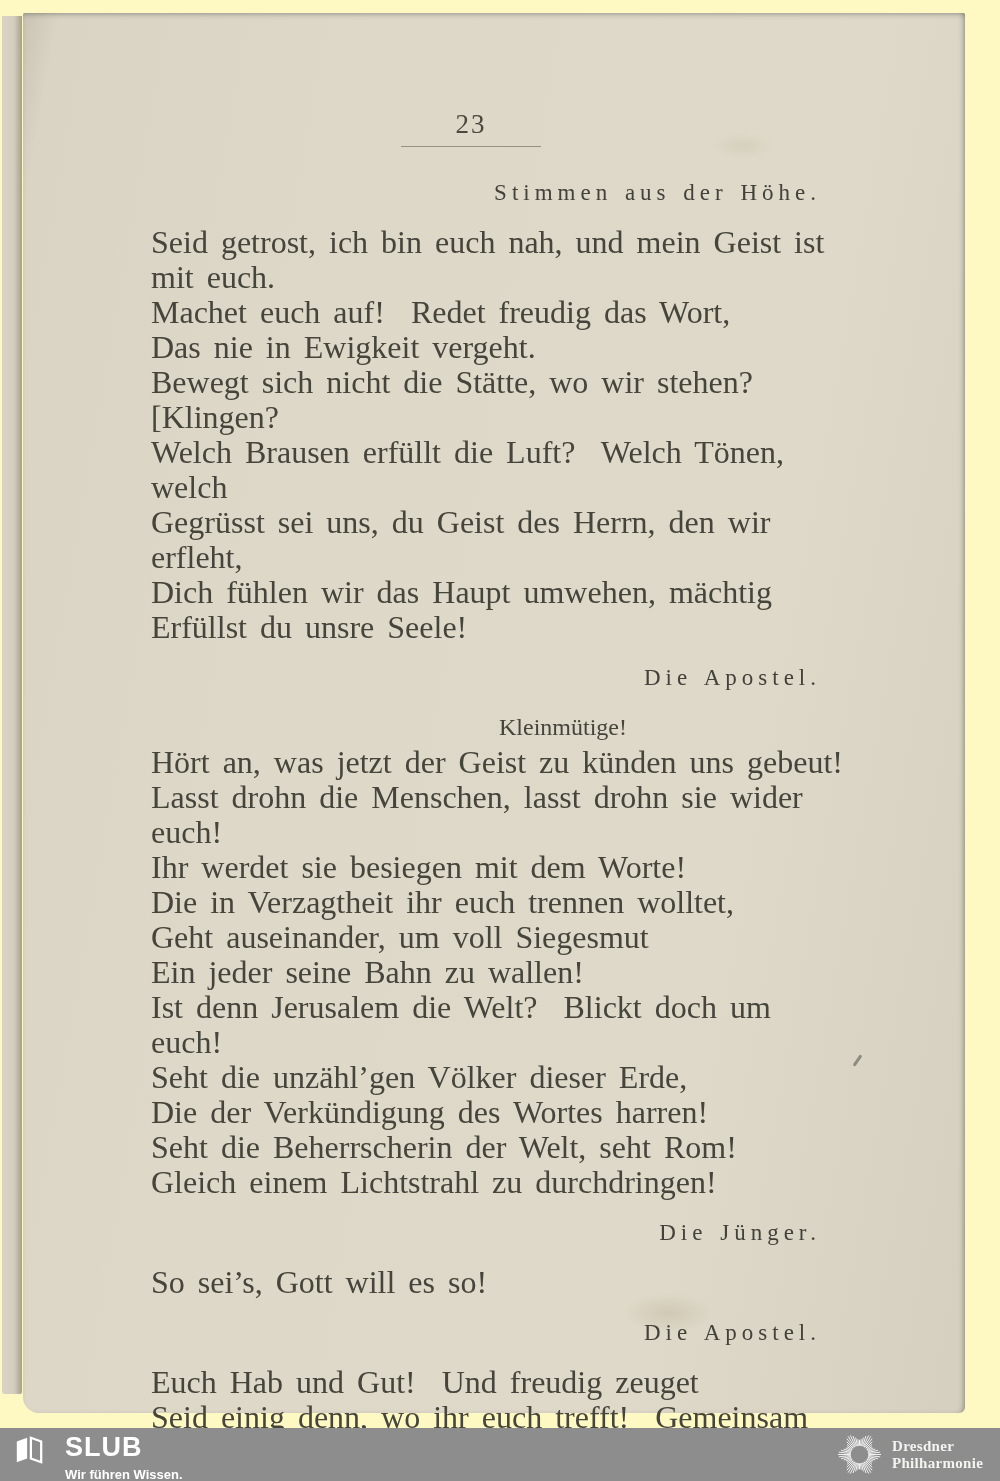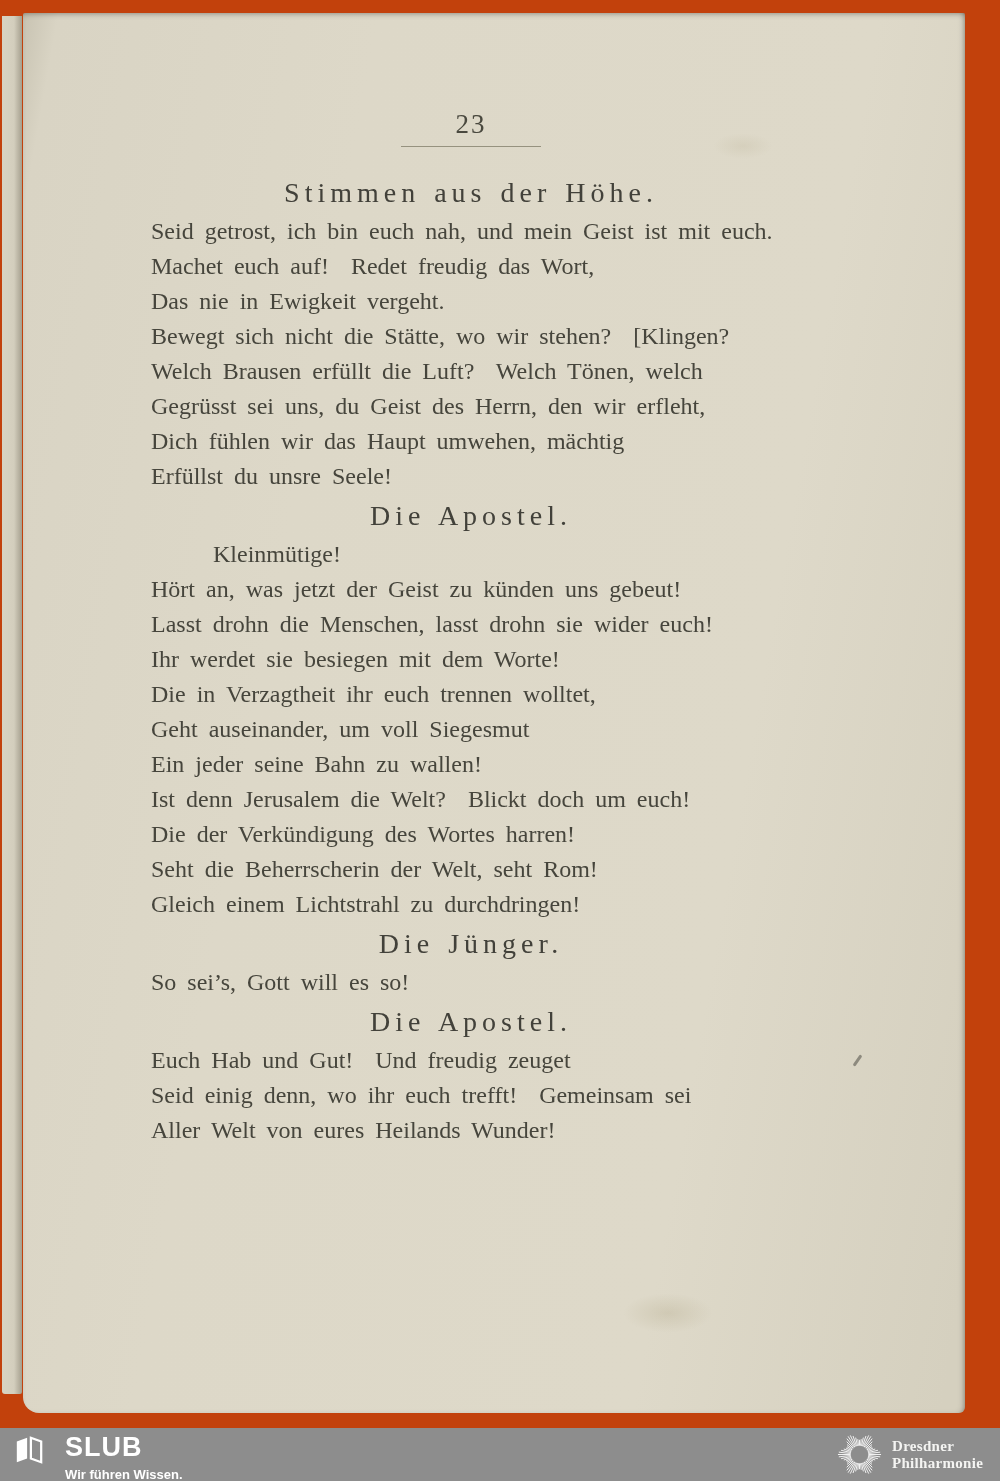--- a/index.html
+++ b/index.html
@@ -4,21 +4,21 @@
 <style>
   html,body{margin:0;padding:0;}
   body{
     width:1000px;height:1481px;
     background:#272726;
     position:relative;
     overflow:hidden;
     font-family:"Liberation Serif", serif;
   }
   
-  .scan-area{position:absolute;left:0;top:0;width:1000px;height:1428px;background:#c2410c;}
+  .scan-area{position:absolute;left:0;top:0;width:1000px;height:1428px;background:#fef9c3;}
   
   .under-page{
     position:absolute;left:2px;top:16px;width:20px;height:1378px;
     background:linear-gradient(to right,#d8d3c2 0%,#d3cebd 60%,#a59f8e 100%);
     border-radius:0 0 2px 3px;
   }
   .book-page{
     position:absolute;left:23px;top:13px;width:942px;height:1400px;
     background:linear-gradient(100deg,#c8c3b2 0%,#d9d4c4 3%,#ddd8c8 30%,#ded9c9 72%,#d5d0bf 98%);
     border-radius:2px 2px 6px 16px;
@@ -41,27 +41,27 @@
   }
   .pagenum{
     font-size:27px;letter-spacing:2px;text-align:center;line-height:34px;
     transform:translateX(-30px);color:#4a493f;
   }
   .pagenum-rule{
     width:140px;height:0;border-top:1px solid #96927f;
     margin:5px auto 28px;transform:translateX(-30px);
   }
   .block{white-space:pre-wrap;}
-  .line{font-size:24px;line-height:35px;word-spacing:5px;}
+  .line{font-size:32px;line-height:35px;word-spacing:5px;}
   .heading{
-    font-size:28px;line-height:35px;letter-spacing:5px;word-spacing:2px;
-    text-align:center;transform:translateX(-30px);margin:4px 0;color:#42413a;
+    font-size:23px;line-height:35px;letter-spacing:5px;word-spacing:2px;
+    text-align:right;transform:translateX(-30px);margin:15px 0;color:#42413a;
   }
   .centered{
-    font-size:24px;line-height:35px;text-align:left;transform:translateX(62px);
+    font-size:24px;line-height:35px;text-align:center;transform:translateX(62px);
   }
   
   .footer{
     position:absolute;left:0;top:1428px;width:1000px;height:53px;
     background:#8d8d8d;color:#ffffff;
     font-family:"Liberation Sans", sans-serif;
   }
   .slub{position:absolute;left:14px;top:5px;display:flex;align-items:flex-start;gap:21px;}
   .slub svg{margin-top:2px;}
   .slub-name{font-size:27px;font-weight:bold;letter-spacing:1px;line-height:28px;}
@@ -98,20 +98,21 @@
         <div class="block line">Erfüllst du unsre Seele!</div>
         <div class="block heading">Die Apostel.</div>
         <div class="block centered">Kleinmütige!</div>
         <div class="block line">Hört an, was jetzt der Geist zu künden uns gebeut!</div>
         <div class="block line">Lasst drohn die Menschen, lasst drohn sie wider euch!</div>
         <div class="block line">Ihr werdet sie besiegen mit dem Worte!</div>
         <div class="block line">Die in Verzagtheit ihr euch trennen wolltet,</div>
         <div class="block line">Geht auseinander, um voll Siegesmut</div>
         <div class="block line">Ein jeder seine Bahn zu wallen!</div>
         <div class="block line">Ist denn Jerusalem die Welt?  Blickt doch um euch!</div>
+        <div class="block line">Seht die unzähl’gen Völker dieser Erde,</div>
         <div class="block line">Die der Verkündigung des Wortes harren!</div>
         <div class="block line">Seht die Beherrscherin der Welt, seht Rom!</div>
         <div class="block line">Gleich einem Lichtstrahl zu durchdringen!</div>
         <div class="block heading">Die Jünger.</div>
         <div class="block line">So sei’s, Gott will es so!</div>
         <div class="block heading">Die Apostel.</div>
         <div class="block line">Euch Hab und Gut!  Und freudig zeuget</div>
         <div class="block line">Seid einig denn, wo ihr euch trefft!  Gemeinsam sei</div>
         <div class="block line">Aller Welt von eures Heilands Wunder!</div>
       </div>

